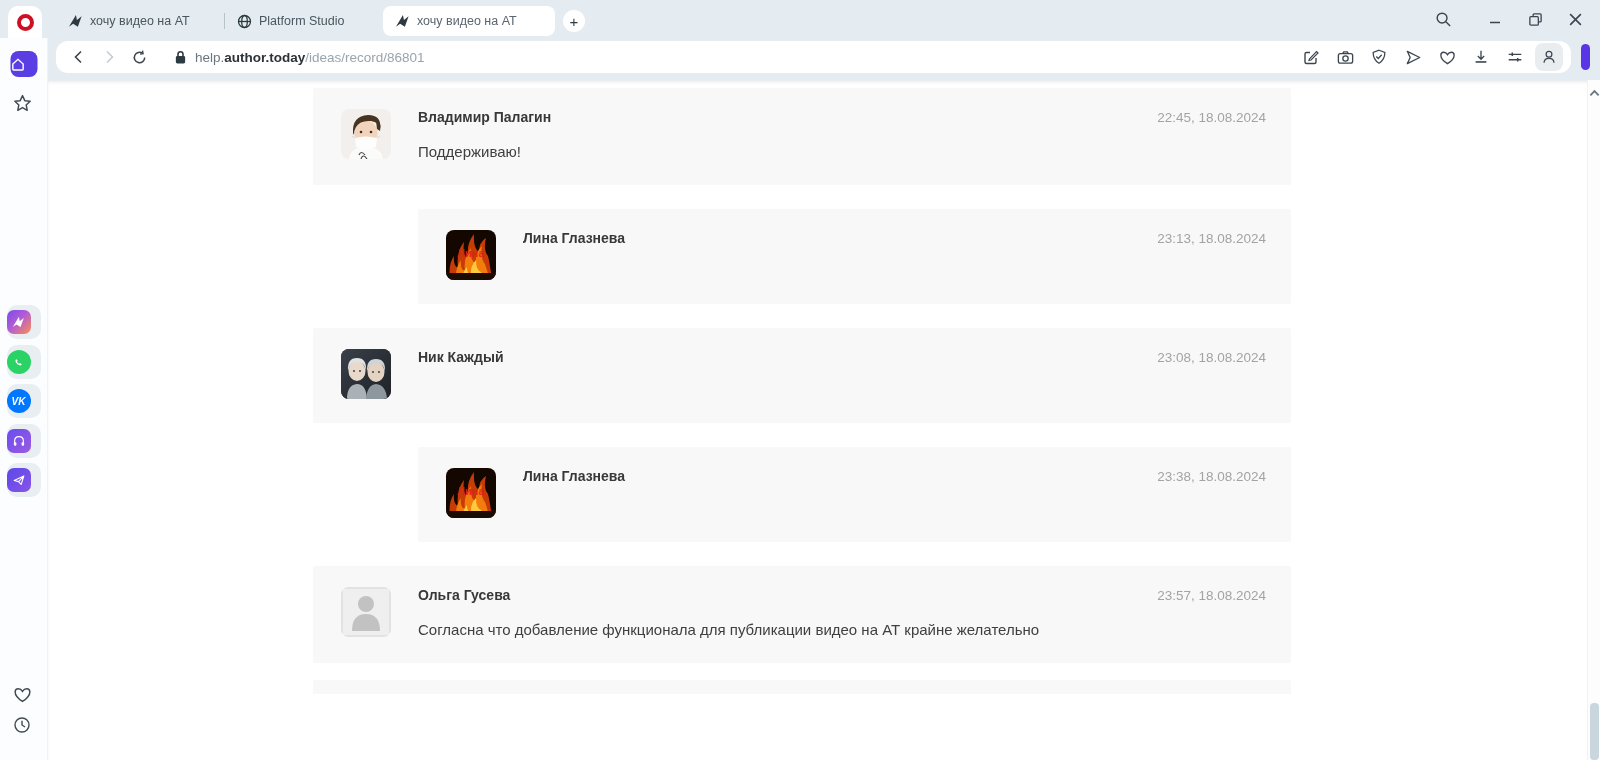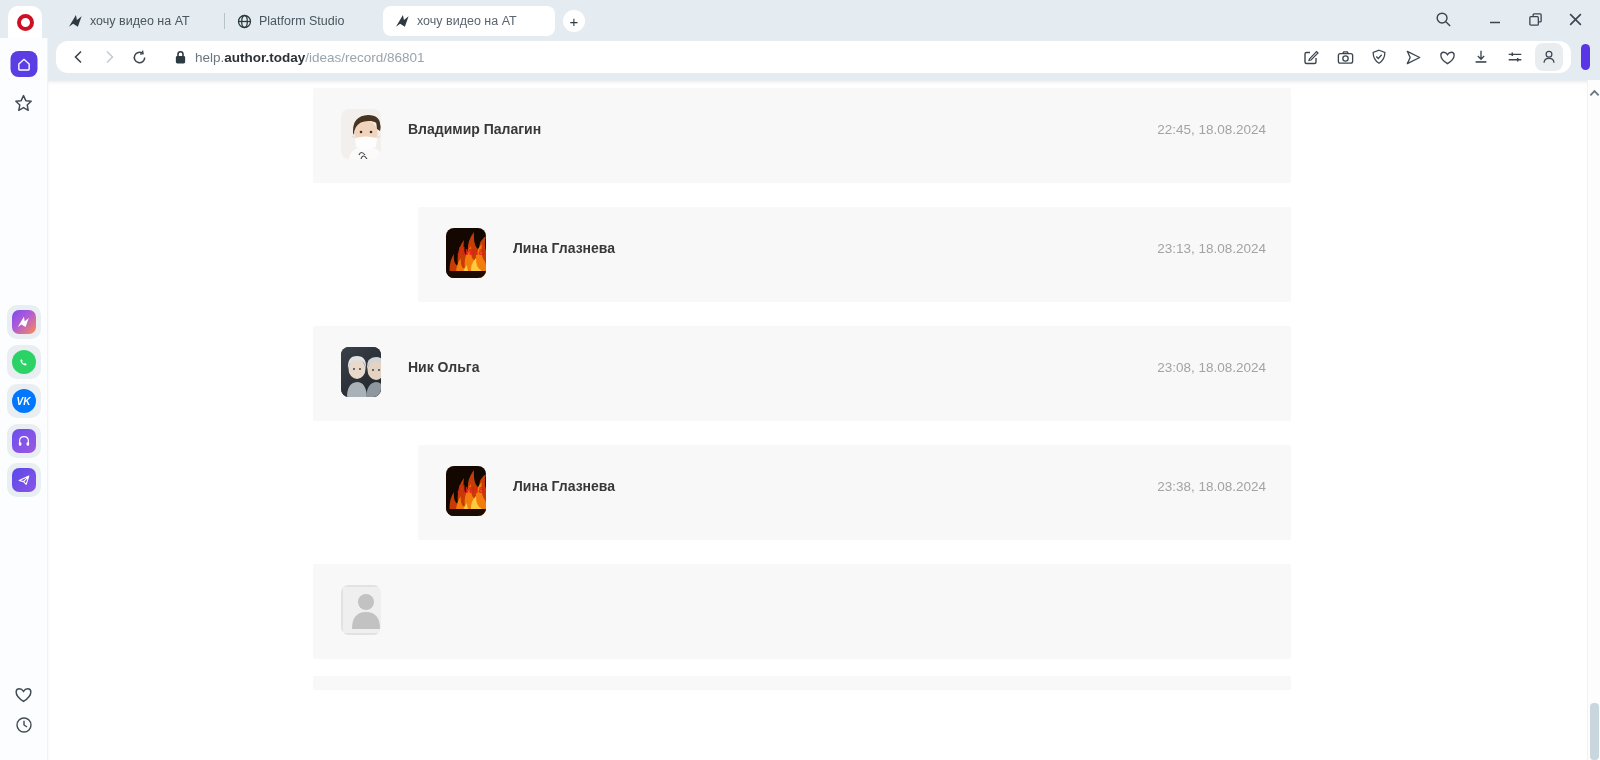--- a/index.html
+++ b/index.html
@@ -17,21 +17,21 @@
   .tab-sep { width:1px; height:16px; background:#b7c3cb; margin-top:4px; }
   .favicon { flex:0 0 auto; display:flex; }
   .newtab-btn { width:22px; height:22px; margin:4px 0 0 8px; background:#fff; border-radius:50%; display:flex; align-items:center; justify-content:center; font-size:15px; color:#2e3a42; line-height:1; }
   .tabbar-spacer { flex:1; }
   .winctl { display:flex; align-items:center; gap:22px; padding-right:16px; }
   .winctl .wbtn { width:18px; height:18px; display:flex; align-items:center; justify-content:center; }
 
   
   .main { flex:1; display:flex; min-height:0; }
   .sidebar { width:48px; background:#fcfdfe; border-right:1px solid #f0f3f5; position:relative; flex:0 0 auto; }
-  .sb { position:absolute; left:50%; transform:translateX(-50%); display:flex; align-items:center; justify-content:center; }
+  .sb { position:absolute; left:50%; transform:translateX(-50%); display:flex; align-items:center; }
   .home-btn { top:13px; width:27px; height:26px; background:#5b3de4; border-radius:8px; }
   .star-btn { top:53px; width:24px; height:24px; }
   .appbtn { width:34px; height:34px; background:#e9eef2; border-radius:10px; }
   .app-at { top:267px; } .app-wa { top:307px; } .app-vk { top:346px; } .app-hp { top:386px; } .app-tg { top:425px; }
   .appinner { width:24px; height:24px; border-radius:7px; display:flex; align-items:center; justify-content:center; }
   .grad-at { background:linear-gradient(135deg,#7a4bec 0%,#b15cd6 45%,#ff8d4e 100%); }
   .grad-hp { background:linear-gradient(135deg,#6a4df0,#9c5ae0); }
   .grad-tg { background:linear-gradient(135deg,#5a49ea,#8a55e6); }
   .circ-wa { background:#2bd366; border-radius:50%; }
   .circ-vk { background:#0077ff; border-radius:50%; color:#fff; font-size:10px; font-weight:bold; letter-spacing:0; }
@@ -51,23 +51,23 @@
   .af-spacer { flex:1; }
   .tb-ic { width:28px; height:28px; display:flex; align-items:center; justify-content:center; margin-left:6px; }
   .profile-pill { background:#e9edf0; border-radius:8px; }
   .side-pill { width:9px; height:26px; border-radius:5px; background:#5a35e6; margin-left:10px; flex:0 0 auto; }
 
   
   .page { flex:1; background:#fff; position:relative; overflow:hidden; box-shadow:inset 0 3px 4px -2px rgba(60,80,95,.18); }
   .comment-list { padding:8px 0 0 265px; }
   .comment-card { width:978px; background:#f8f8f8; border-radius:2px; display:flex; gap:27px; padding:21px 25px 24px 28px; margin-bottom:24px; }
   .comment-card.reply { width:873px; margin-left:105px; }
-  .avatar { width:40px; height:50px; border-radius:8px; overflow:hidden; flex:0 0 auto; }
+  .avatar { width:50px; height:50px; border-radius:8px; overflow:hidden; flex:0 0 auto; }
   .avatar svg { display:block; }
-  .c-body { flex:1; min-width:0;margin-top:12px; }
+  .c-body { flex:1; min-width:0; }
   .c-head { display:flex; align-items:baseline; }
   .c-author { font-size:14px; font-weight:bold; color:#383838; }
   .c-time { margin-left:auto; font-size:13.5px; color:#a3a3a3; }
   .c-text { margin-top:17px; font-size:15px; line-height:19px; color:#3f3f3f; }
   .partial-card { width:978px; height:14px; background:#f8f8f8; border-radius:2px 2px 0 0; }
 
   
   .scrollbar { position:absolute; top:0; right:0; bottom:0; width:13px; background:#fdfdfd; border-left:1px solid #f0f2f4; display:flex; flex-direction:column; align-items:center; }
   .sb-up { margin-top:3px; }
   .sb-thumb { margin-top:auto; width:9px; height:57px; border-radius:4px; background:#c9d6de; }
@@ -310,20 +310,23 @@
     <path d="M14 29 Q25 26 36 29 L35 38 Q25 43 15 38 Z" fill="#fdfdfd"></path>
     <path d="M14 29 L11 27 M36 29 L39 27" stroke="#e3ded8" stroke-width="1.5"></path>
     <path d="M18 46 Q20 41 24 46 M20 50 Q22 44 26 50" stroke="#474747" stroke-width="1.2" fill="none"></path>
   </svg>
               </div>
     <div class="c-body">
       <div class="c-head">
         <span class="c-author">Владимир Палагин</span>
         <span class="c-time">22:45, 18.08.2024</span>
       </div>
+      <div class="c-text">
+                  <div>Поддерживаю!</div>
+                </div>
     </div>
   </div>
             <div class="comment-card reply">
     <div class="avatar">
                 <svg viewBox="0 0 50 50" width="50" height="50">
     <rect width="50" height="50" fill="#140700"></rect>
     <path d="M4 50 Q2 34 8 26 Q7 36 12 38 Q10 22 18 12 Q16 26 22 28 Q20 14 28 4 Q27 18 33 22 Q33 12 40 8 Q37 20 42 26 Q44 34 46 50 Z" fill="#c63b06"></path>
     <path d="M10 50 Q9 38 15 30 Q14 40 19 41 Q17 28 25 18 Q24 32 30 33 Q29 22 36 16 Q34 28 39 34 Q42 42 43 50 Z" fill="#f27c0c"></path>
     <path d="M17 50 Q16 42 21 37 Q21 44 25 45 Q24 36 30 30 Q30 40 35 42 Q37 46 37 50 Z" fill="#ffc93e"></path>
     <rect y="43" width="50" height="7" fill="#1a0c02"></rect>
@@ -355,21 +358,21 @@
     <path d="M7 22 Q6 9 16 9 Q26 9 25 22 Q24 13 16 13 Q9 13 7 22 Z" fill="#dfe3e6"></path>
     <path d="M26 23 Q25 10 35 10 Q45 10 44 23 Q43 14 35 14 Q28 14 26 23 Z" fill="#ced4d8"></path>
     <circle cx="13" cy="22" r="1" fill="#3c434b"></circle>
                   <circle cx="19" cy="22" r="1" fill="#3c434b"></circle>
     <circle cx="32" cy="23" r="1" fill="#3c434b"></circle>
                   <circle cx="38" cy="23" r="1" fill="#3c434b"></circle>
   </svg>
               </div>
     <div class="c-body">
       <div class="c-head">
-        <span class="c-author">Ник Ольга</span>
+        <span class="c-author">Ник Каждый</span>
         <span class="c-time">23:08, 18.08.2024</span>
       </div>
     </div>
   </div>
             <div class="comment-card reply">
     <div class="avatar">
                 <svg viewBox="0 0 50 50" width="50" height="50">
     <rect width="50" height="50" fill="#140700"></rect>
     <path d="M4 50 Q2 34 8 26 Q7 36 12 38 Q10 22 18 12 Q16 26 22 28 Q20 14 28 4 Q27 18 33 22 Q33 12 40 8 Q37 20 42 26 Q44 34 46 50 Z" fill="#c63b06"></path>
     <path d="M10 50 Q9 38 15 30 Q14 40 19 41 Q17 28 25 18 Q24 32 30 33 Q29 22 36 16 Q34 28 39 34 Q42 42 43 50 Z" fill="#f27c0c"></path>
@@ -389,20 +392,29 @@
   </div>
             <div class="comment-card">
     <div class="avatar">
                 <svg viewBox="0 0 50 50" width="50" height="50">
     <rect width="50" height="50" fill="#efefef"></rect>
     <rect x="1" y="1" width="48" height="48" fill="none" stroke="#e2e2e2" stroke-width="2"></rect>
     <circle cx="25" cy="17" r="8" fill="#c2c2c2"></circle>
     <path d="M11 44 Q11 27 25 27 Q39 27 39 44 Z" fill="#c2c2c2"></path>
   </svg>
               </div>
+    <div class="c-body">
+      <div class="c-head">
+        <span class="c-author">Ольга Гусева</span>
+        <span class="c-time">23:57, 18.08.2024</span>
+      </div>
+      <div class="c-text">
+                  <div>Согласна что добавление функционала для публикации видео на АТ крайне желательно</div>
+                </div>
+    </div>
   </div>
           </div>
         <div class="comment-list" style="padding-top:0;">
           <div class="partial-card" style="margin-top:-7px;"></div>
         </div>
 
         <div class="scrollbar">
           <span class="sb-up">
             <svg width="11" height="8" viewBox="0 0 12 8" fill="none" stroke="#6b7680" stroke-width="2">
                 <path d="M1.5 6.5 L6 2 L10.5 6.5"></path>

